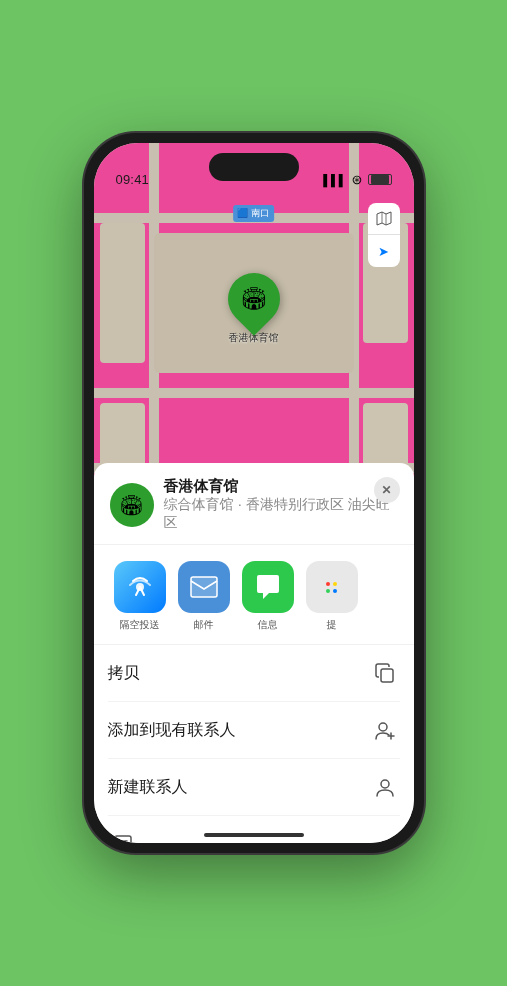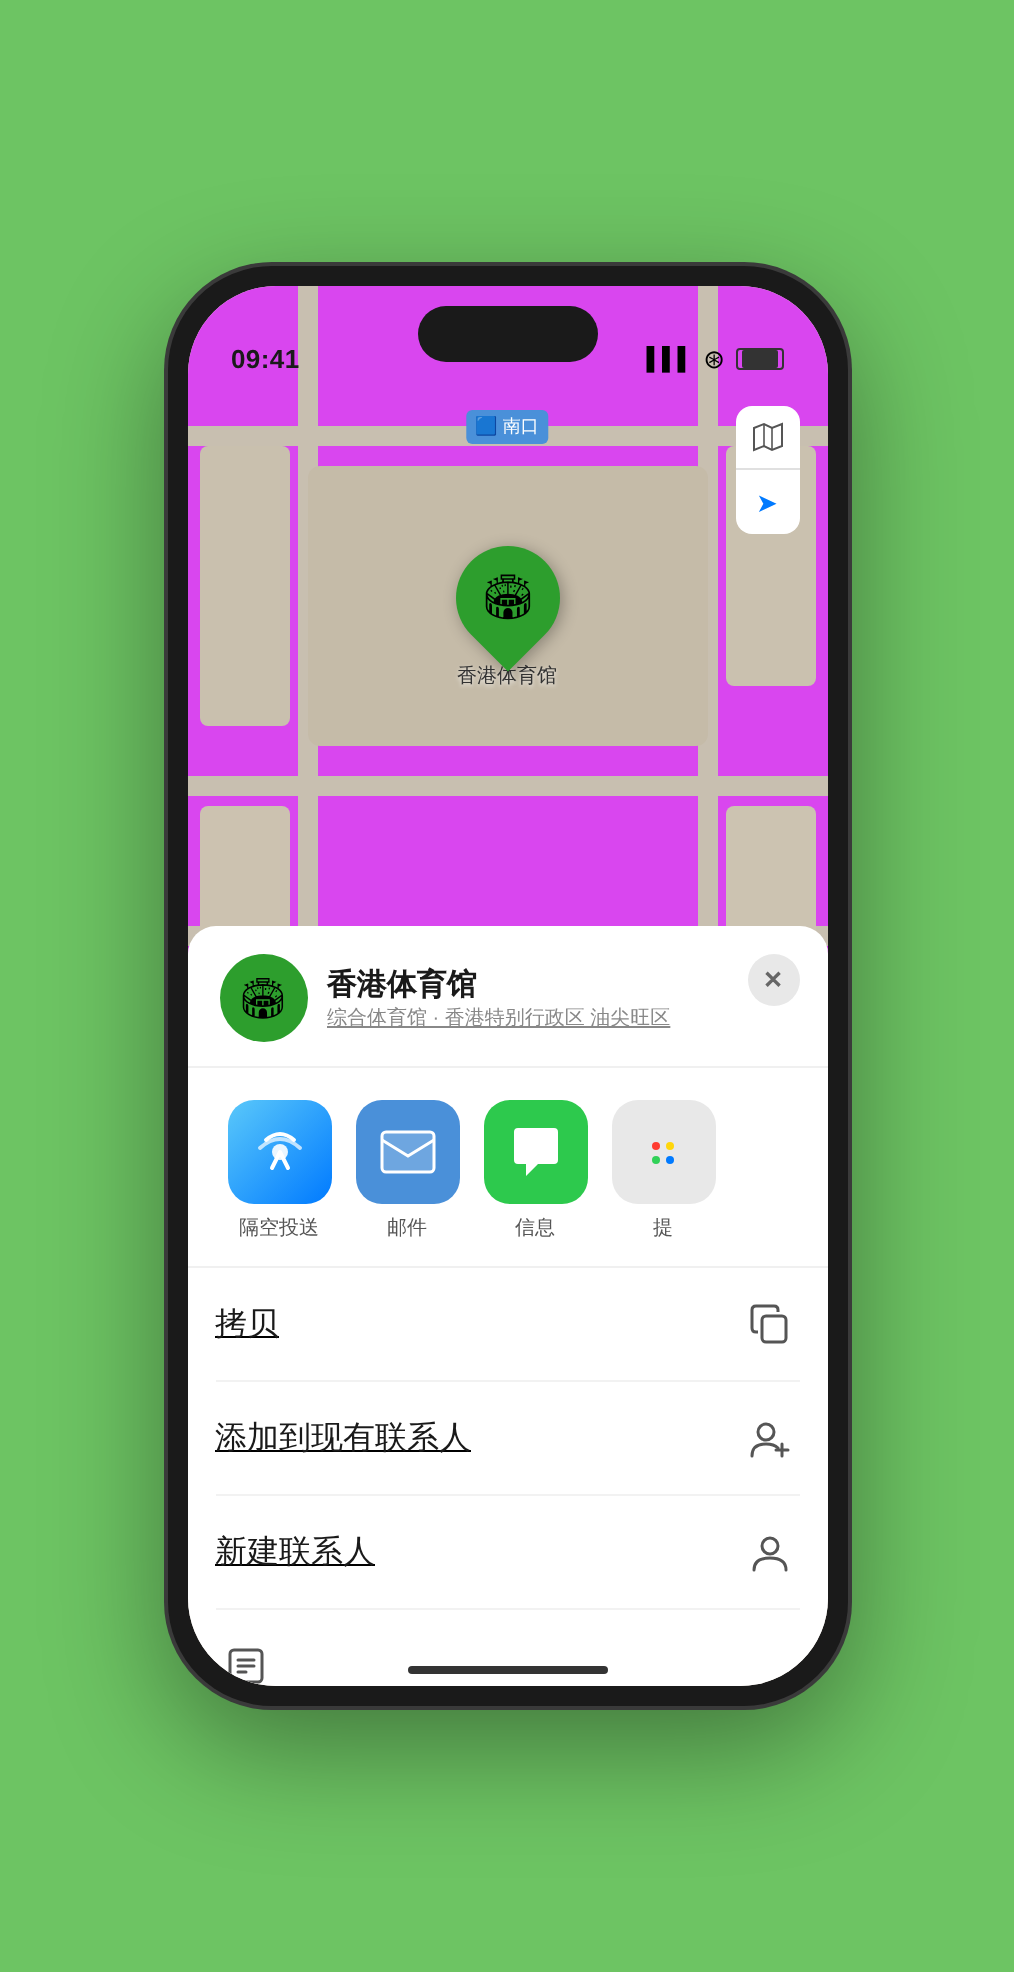--- a/index.html
+++ b/index.html
@@ -54,39 +54,39 @@
       height: 50px;
       display: flex;
       align-items: flex-end;
       justify-content: space-between;
       padding: 0 22px 6px;
       z-index: 99;
     }
 
     .status-time {
       font-size: 13px;
-      font-weight: 700;
+      font-weight: 400;
       color: #1a1a1a;
       letter-spacing: 0.2px;
     }
 
     .status-icons {
       display: flex;
       align-items: center;
       gap: 5px;
     }
 
     
     .map-area {
       position: absolute;
       top: 0;
       left: 0;
       right: 0;
       height: 390px;
-      background: #d946ef;
+      background: #ec4899;
       overflow: hidden;
     }
 
     .road-h {
       position: absolute;
       height: 10px;
       background: #c8bfb0;
       left: 0; right: 0;
     }
 
@@ -237,24 +237,23 @@
       flex: 1;
     }
 
     .venue-name {
       font-size: 15px;
       font-weight: 600;
       color: #1a1a1a;
     }
 
     .venue-subtitle {
-      font-size: 10px;
+      font-size: 14px;
       color: #888;
       margin-top: 0;
-      text-decoration: underline;
     }
 
     .close-btn {
       position: absolute;
       right: 14px;
       top: 14px;
       width: 26px;
       height: 26px;
       background: #e8e8e8;
       border-radius: 50%;
@@ -316,21 +315,20 @@
 
     .share-label {
       font-size: 10px;
       color: #555;
       text-align: left;
     }
 
     
     .action-list {
       padding: 0 14px;
-      text-decoration: underline;
     }
 
     .action-item {
       display: flex;
       align-items: center;
       justify-content: space-between;
       padding: 13px 0;
       border-bottom: 1px solid #f2f2f2;
       cursor: pointer;
     }

